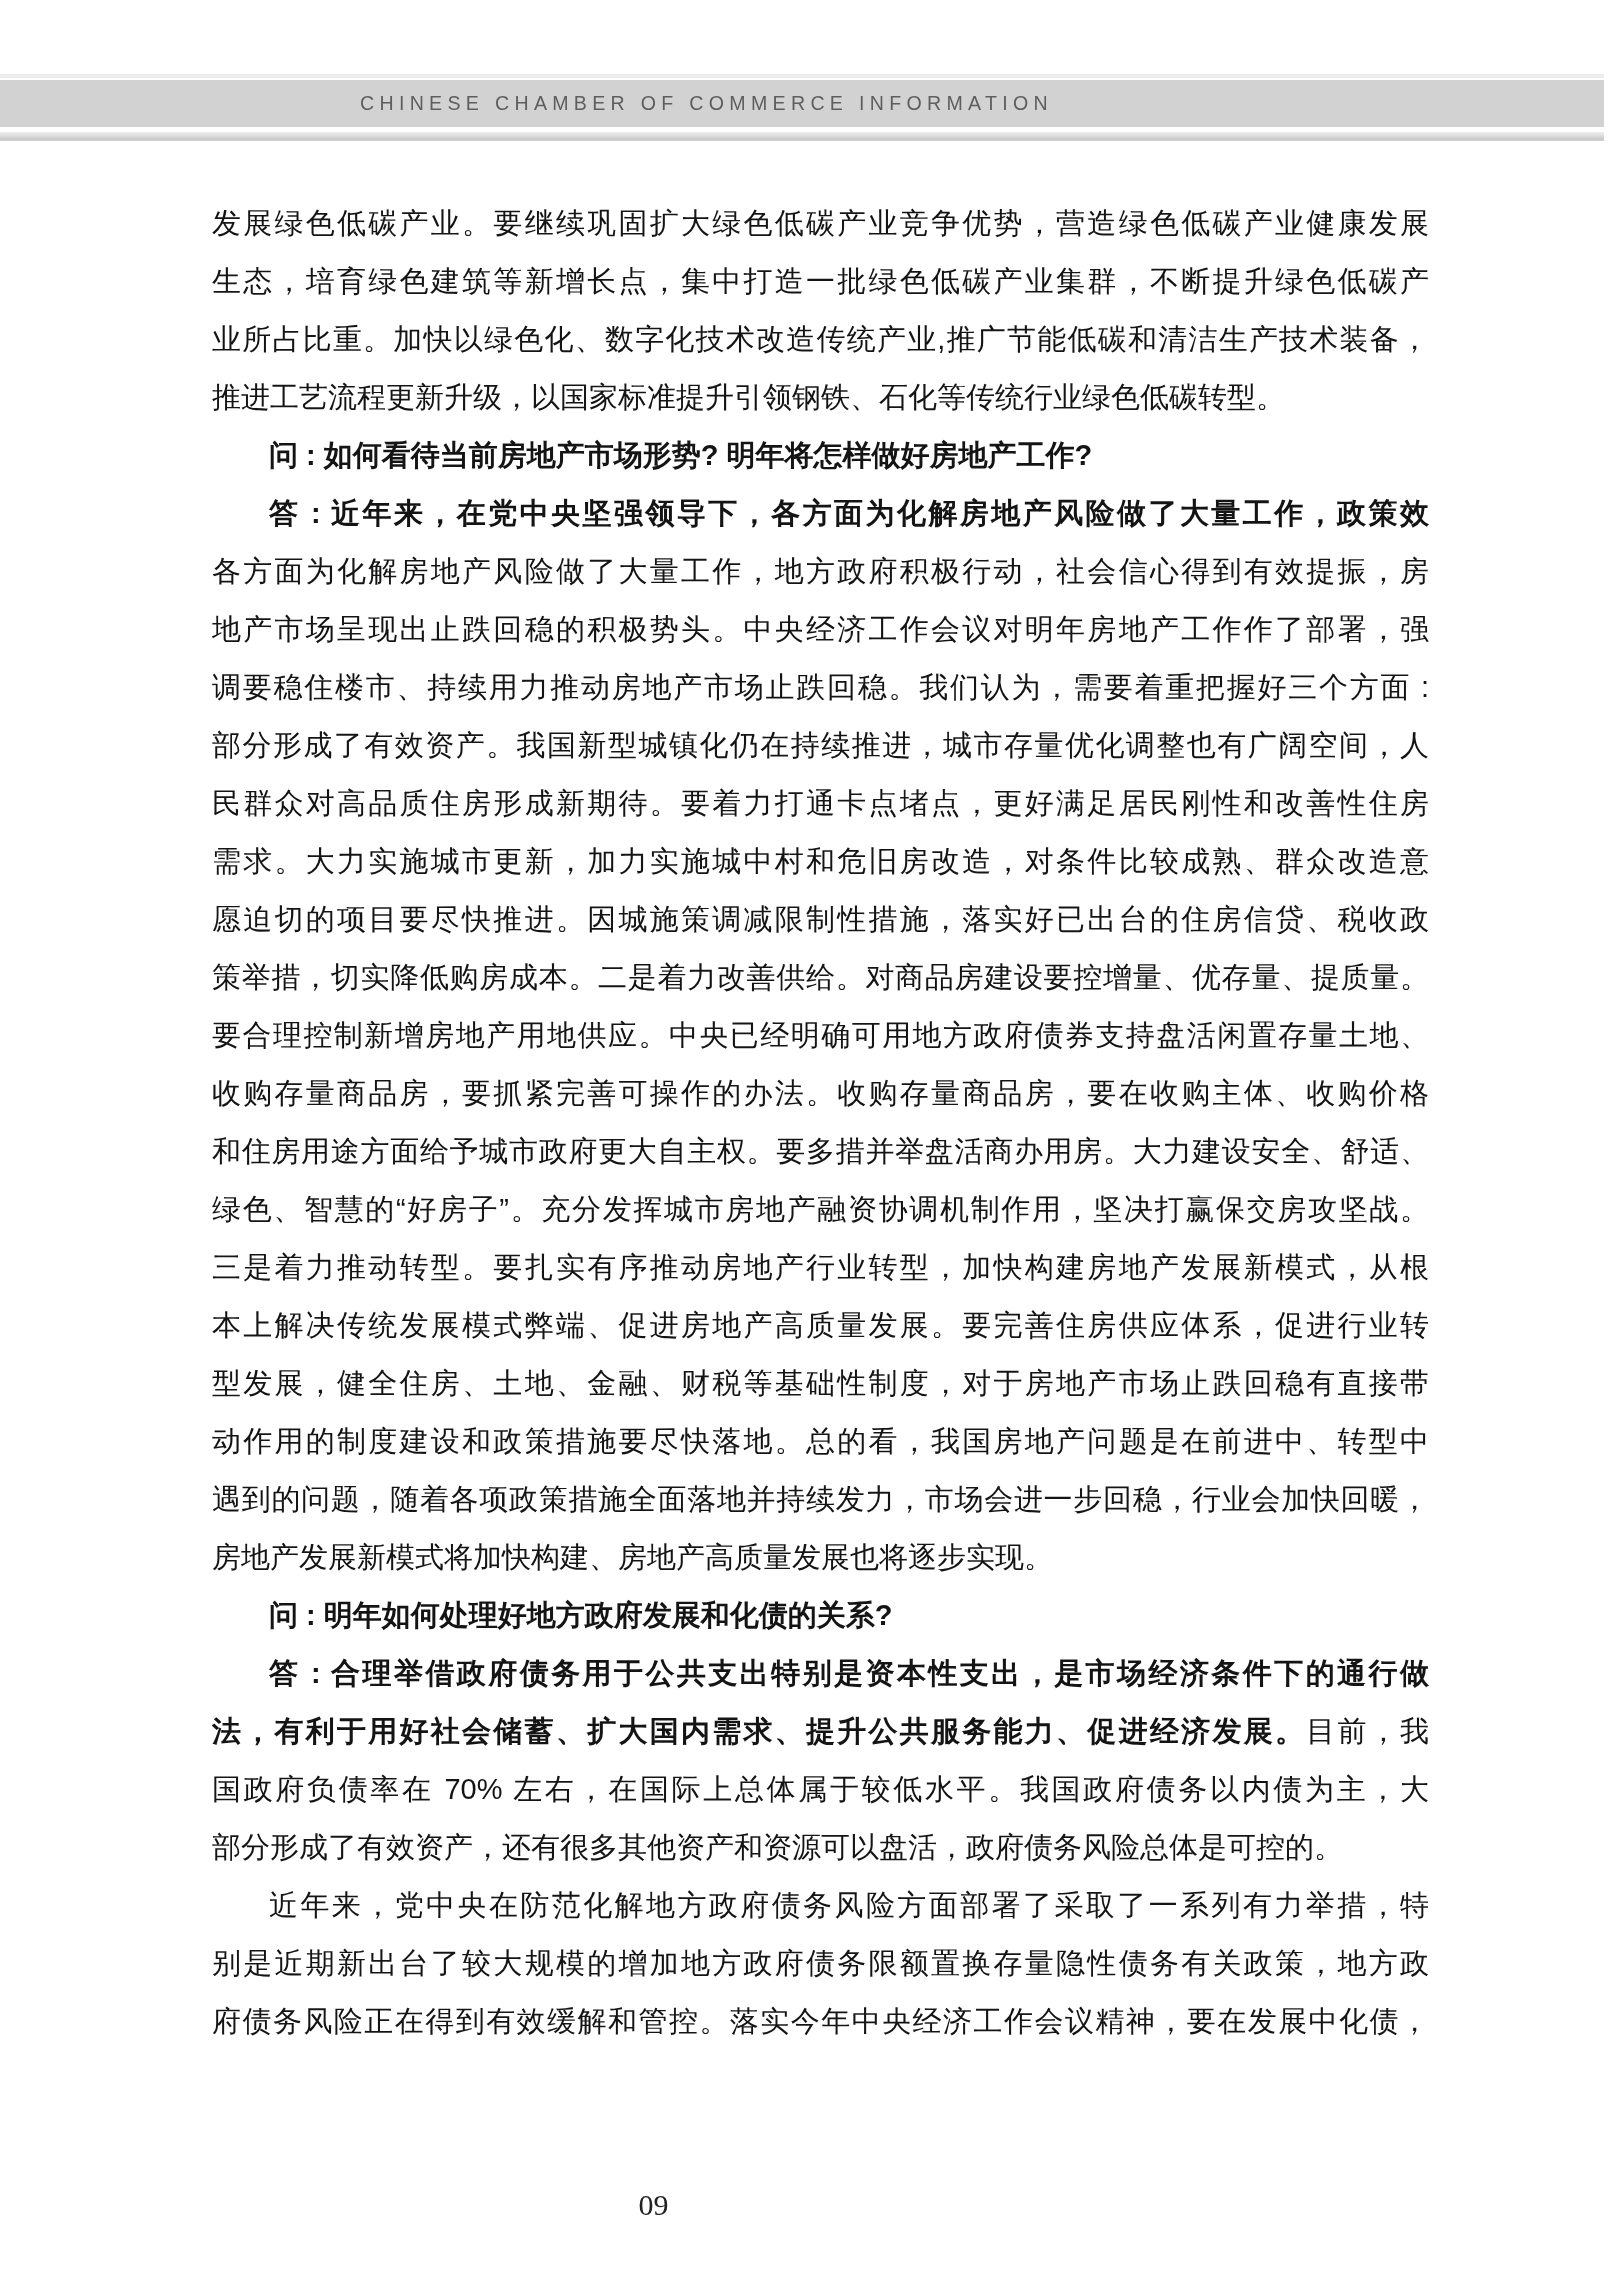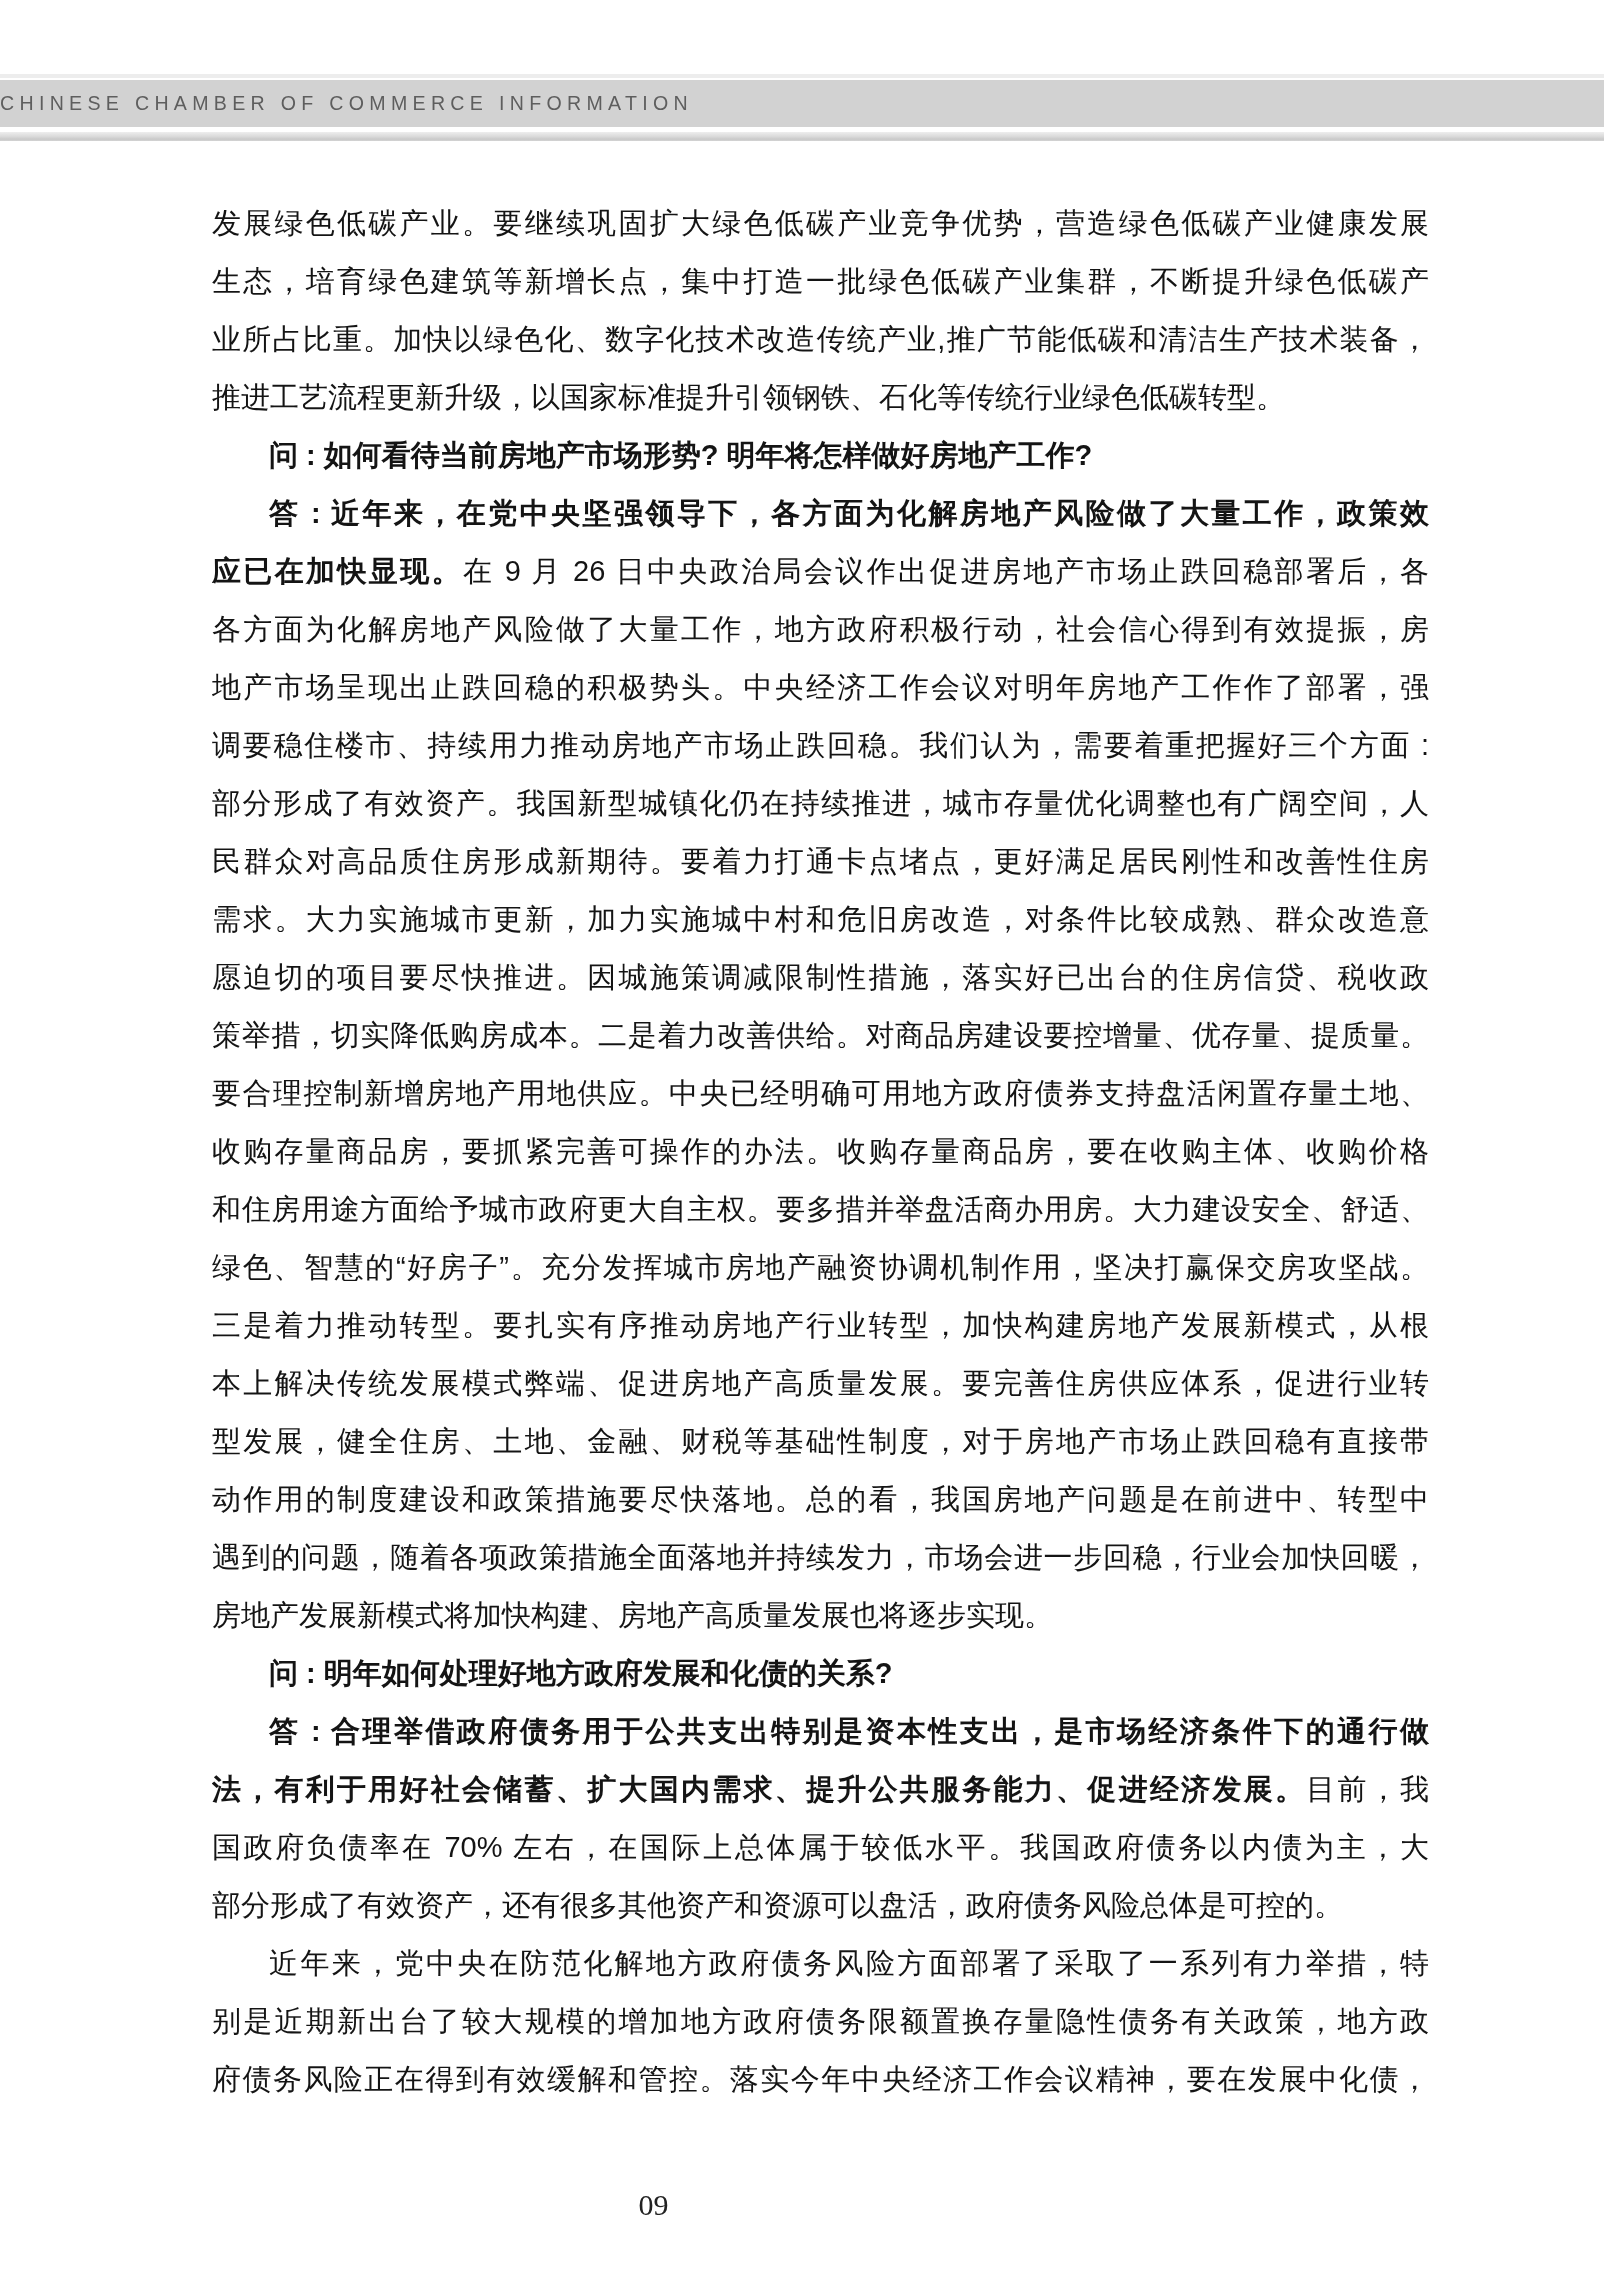--- a/index.html
+++ b/index.html
@@ -26,21 +26,21 @@
   }
   .header-bar {
     position: absolute;
     left: 0;
     top: 80px;
     width: 1604px;
     height: 47px;
     background: #d2d2d2;
     display: flex;
     align-items: center;
-    justify-content: flex-start;
+    justify-content: center;
     padding-right: 191px;
     box-sizing: border-box;
   }
   .header-title {
     font-size: 19.6px;
     letter-spacing: 5.3px;
     color: #5e5e5e;
     font-weight: 400;
     white-space: nowrap;
   }
@@ -106,21 +106,20 @@
 
   <div class="header-band"></div>
 
   <div class="doc-body">
       <div class="ln fill"><span>发展绿色低碳产业。要继续巩固扩大绿色低碳产业竞争优势，营造绿色低碳产业健康发展</span></div>
       <div class="ln fill"><span>生态，培育绿色建筑等新增长点，集中打造一批绿色低碳产业集群，不断提升绿色低碳产</span></div>
       <div class="ln fill"><span>业所占比重。加快以绿色化、数字化技术改造传统产业,推广节能低碳和清洁生产技术装备，</span></div>
       <div class="ln"><span>推进工艺流程更新升级，以国家标准提升引领钢铁、石化等传统行业绿色低碳转型。</span></div>
       <div class="ln indent"><span class="b">问 : 如何看待当前房地产市场形势? 明年将怎样做好房地产工作?</span></div>
       <div class="ln fill indent"><span class="b">答 : 近年来，在党中央坚强领导下，各方面为化解房地产风险做了大量工作，政策效</span></div>
-      <div class="ln fill"><span class="b">应已在加快显现。</span><span>在 9 月 26 日中央政治局会议作出促进房地产市场止跌回稳部署后，各</span></div>
       <div class="ln fill"><span>各方面为化解房地产风险做了大量工作，地方政府积极行动，社会信心得到有效提振，房</span></div>
       <div class="ln fill"><span>地产市场呈现出止跌回稳的积极势头。中央经济工作会议对明年房地产工作作了部署，强</span></div>
       <div class="ln fill"><span>调要稳住楼市、持续用力推动房地产市场止跌回稳。我们认为，需要着重把握好三个方面 :</span></div>
       <div class="ln fill"><span>部分形成了有效资产。我国新型城镇化仍在持续推进，城市存量优化调整也有广阔空间，人</span></div>
       <div class="ln fill"><span>民群众对高品质住房形成新期待。要着力打通卡点堵点，更好满足居民刚性和改善性住房</span></div>
       <div class="ln fill"><span>需求。大力实施城市更新，加力实施城中村和危旧房改造，对条件比较成熟、群众改造意</span></div>
       <div class="ln fill"><span>愿迫切的项目要尽快推进。因城施策调减限制性措施，落实好已出台的住房信贷、税收政</span></div>
       <div class="ln fill"><span>策举措，切实降低购房成本。二是着力改善供给。对商品房建设要控增量、优存量、提质量。</span></div>
       <div class="ln fill"><span>要合理控制新增房地产用地供应。中央已经明确可用地方政府债券支持盘活闲置存量土地、</span></div>
       <div class="ln fill"><span>收购存量商品房，要抓紧完善可操作的办法。收购存量商品房，要在收购主体、收购价格</span></div>

